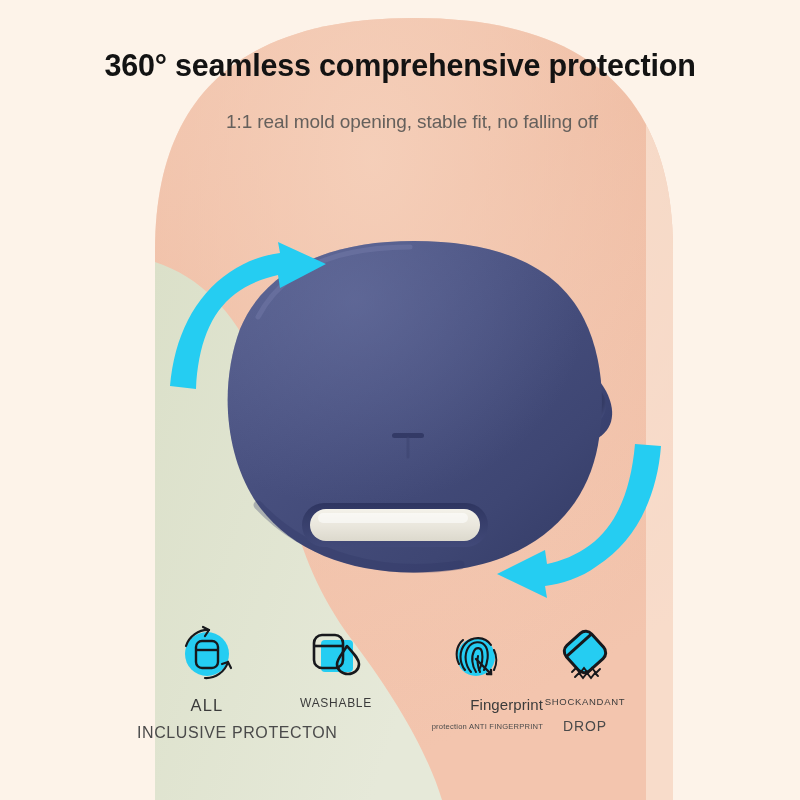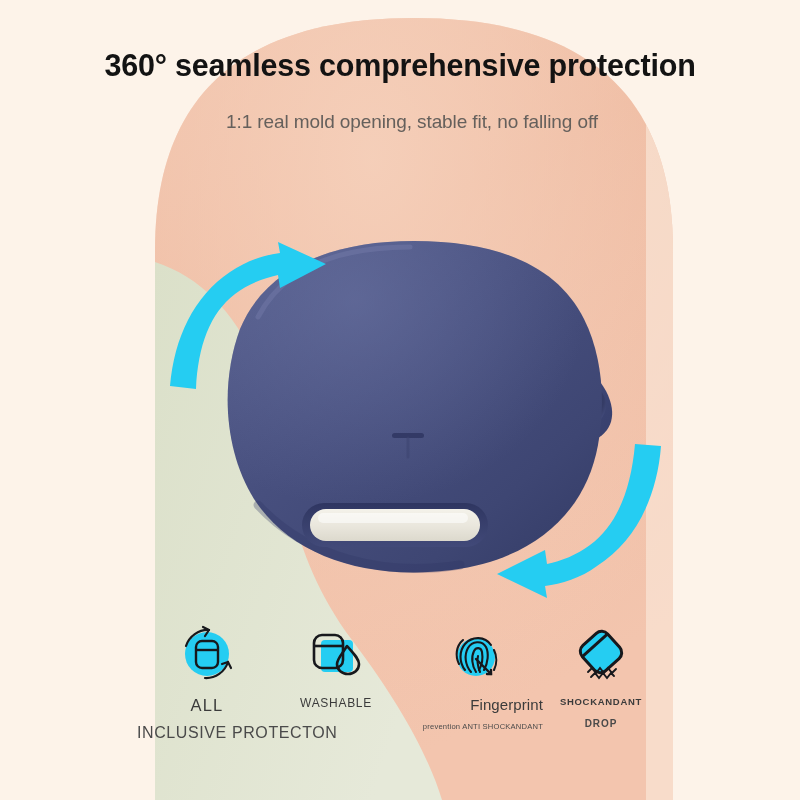--- a/index.html
+++ b/index.html
@@ -94,21 +94,21 @@
   }
   .feature {
     position: absolute;
     top: 0;
     width: 140px;
     text-align: center;
   }
   .f1 { left: -3px; }
   .f2 { left: 126px; }
   .f3 { left: 263px; text-align: right; }
-  .f4 { left: 391px; font-weight: bold; }
+  .f4 { left: 375px; }
 
   .ficon {
     height: 62px;
     display: flex;
     align-items: center;
     justify-content: center;
   }
   .flabel {
     margin-top: 10px;
     color: #3b3b3b;
@@ -118,21 +118,21 @@
     margin-top: 9px;
     color: #4a4a4a;
     white-space: nowrap;
   }
   .f1 .flabel { font-size: 16.5px; letter-spacing: 1.2px; }
   .f1 .fsub   { font-size: 16px;   letter-spacing: 0.6px; }
   .f2 .flabel { font-size: 12px; letter-spacing: 0.7px; }
   .f3 .flabel { font-size: 15px;   letter-spacing: 0.1px; }
   .f3 .fsub   { font-size: 7.6px;  letter-spacing: 0.2px; }
   .f4 .flabel { font-size: 9.5px;  letter-spacing: 0.7px; }
-  .f4 .fsub   { font-size: 10px; letter-spacing: 0.9px; margin-top: 11px; }
+  .f4 .fsub   { font-size: 14px; letter-spacing: 0.9px; margin-top: 11px; }
 </style>
 </head>
 <body>
 
 <div class="stage">
 
   <svg class="bg-layer" viewBox="0 0 800 800">
     <defs>
       <linearGradient id="archGrad" x1="0" y1="0" x2="0.35" y2="1">
         <stop offset="0%" stop-color="#f0c0a8"></stop>
@@ -310,21 +310,21 @@
             <path d="M33,47 C29,41 28,32 31,26 C33,22 38,22 39,27 C40,33 39,40 36,45"></path>
             <path d="M16,39 C12,31 13,21 20,15"></path>
             <path d="M51,25 C54,31 54,39 51,45"></path>
             <path d="M37,47 C35,42 34,35 35,31"></path>
           </g>
           <path d="M33,34 L48,49" stroke="#17181c" stroke-width="2.4" stroke-linecap="round"></path>
           <path d="M44,49 L48,49 L48,45" stroke="#17181c" stroke-width="2.4" fill="none" stroke-linecap="round"></path>
         </svg>
       </div>
       <div class="flabel">Fingerprint</div>
-      <div class="fsub">prevention ANTI SHOCKANDANT</div>
+      <div class="fsub">protection ANTI FINGERPRINT</div>
     </div>
 
     <div class="feature f4">
       <div class="ficon">
         <svg width="58" height="58" viewBox="0 0 58 58">
           <g transform="rotate(-42 29 26)">
             <rect x="12" y="9" width="34" height="34" rx="8" fill="#25cdf2"></rect>
             <rect x="12" y="9" width="34" height="34" rx="8" fill="none" stroke="#17181c" stroke-width="3"></rect>
             <path d="M12,17 L46,17" stroke="#17181c" stroke-width="3"></path>
           </g>

